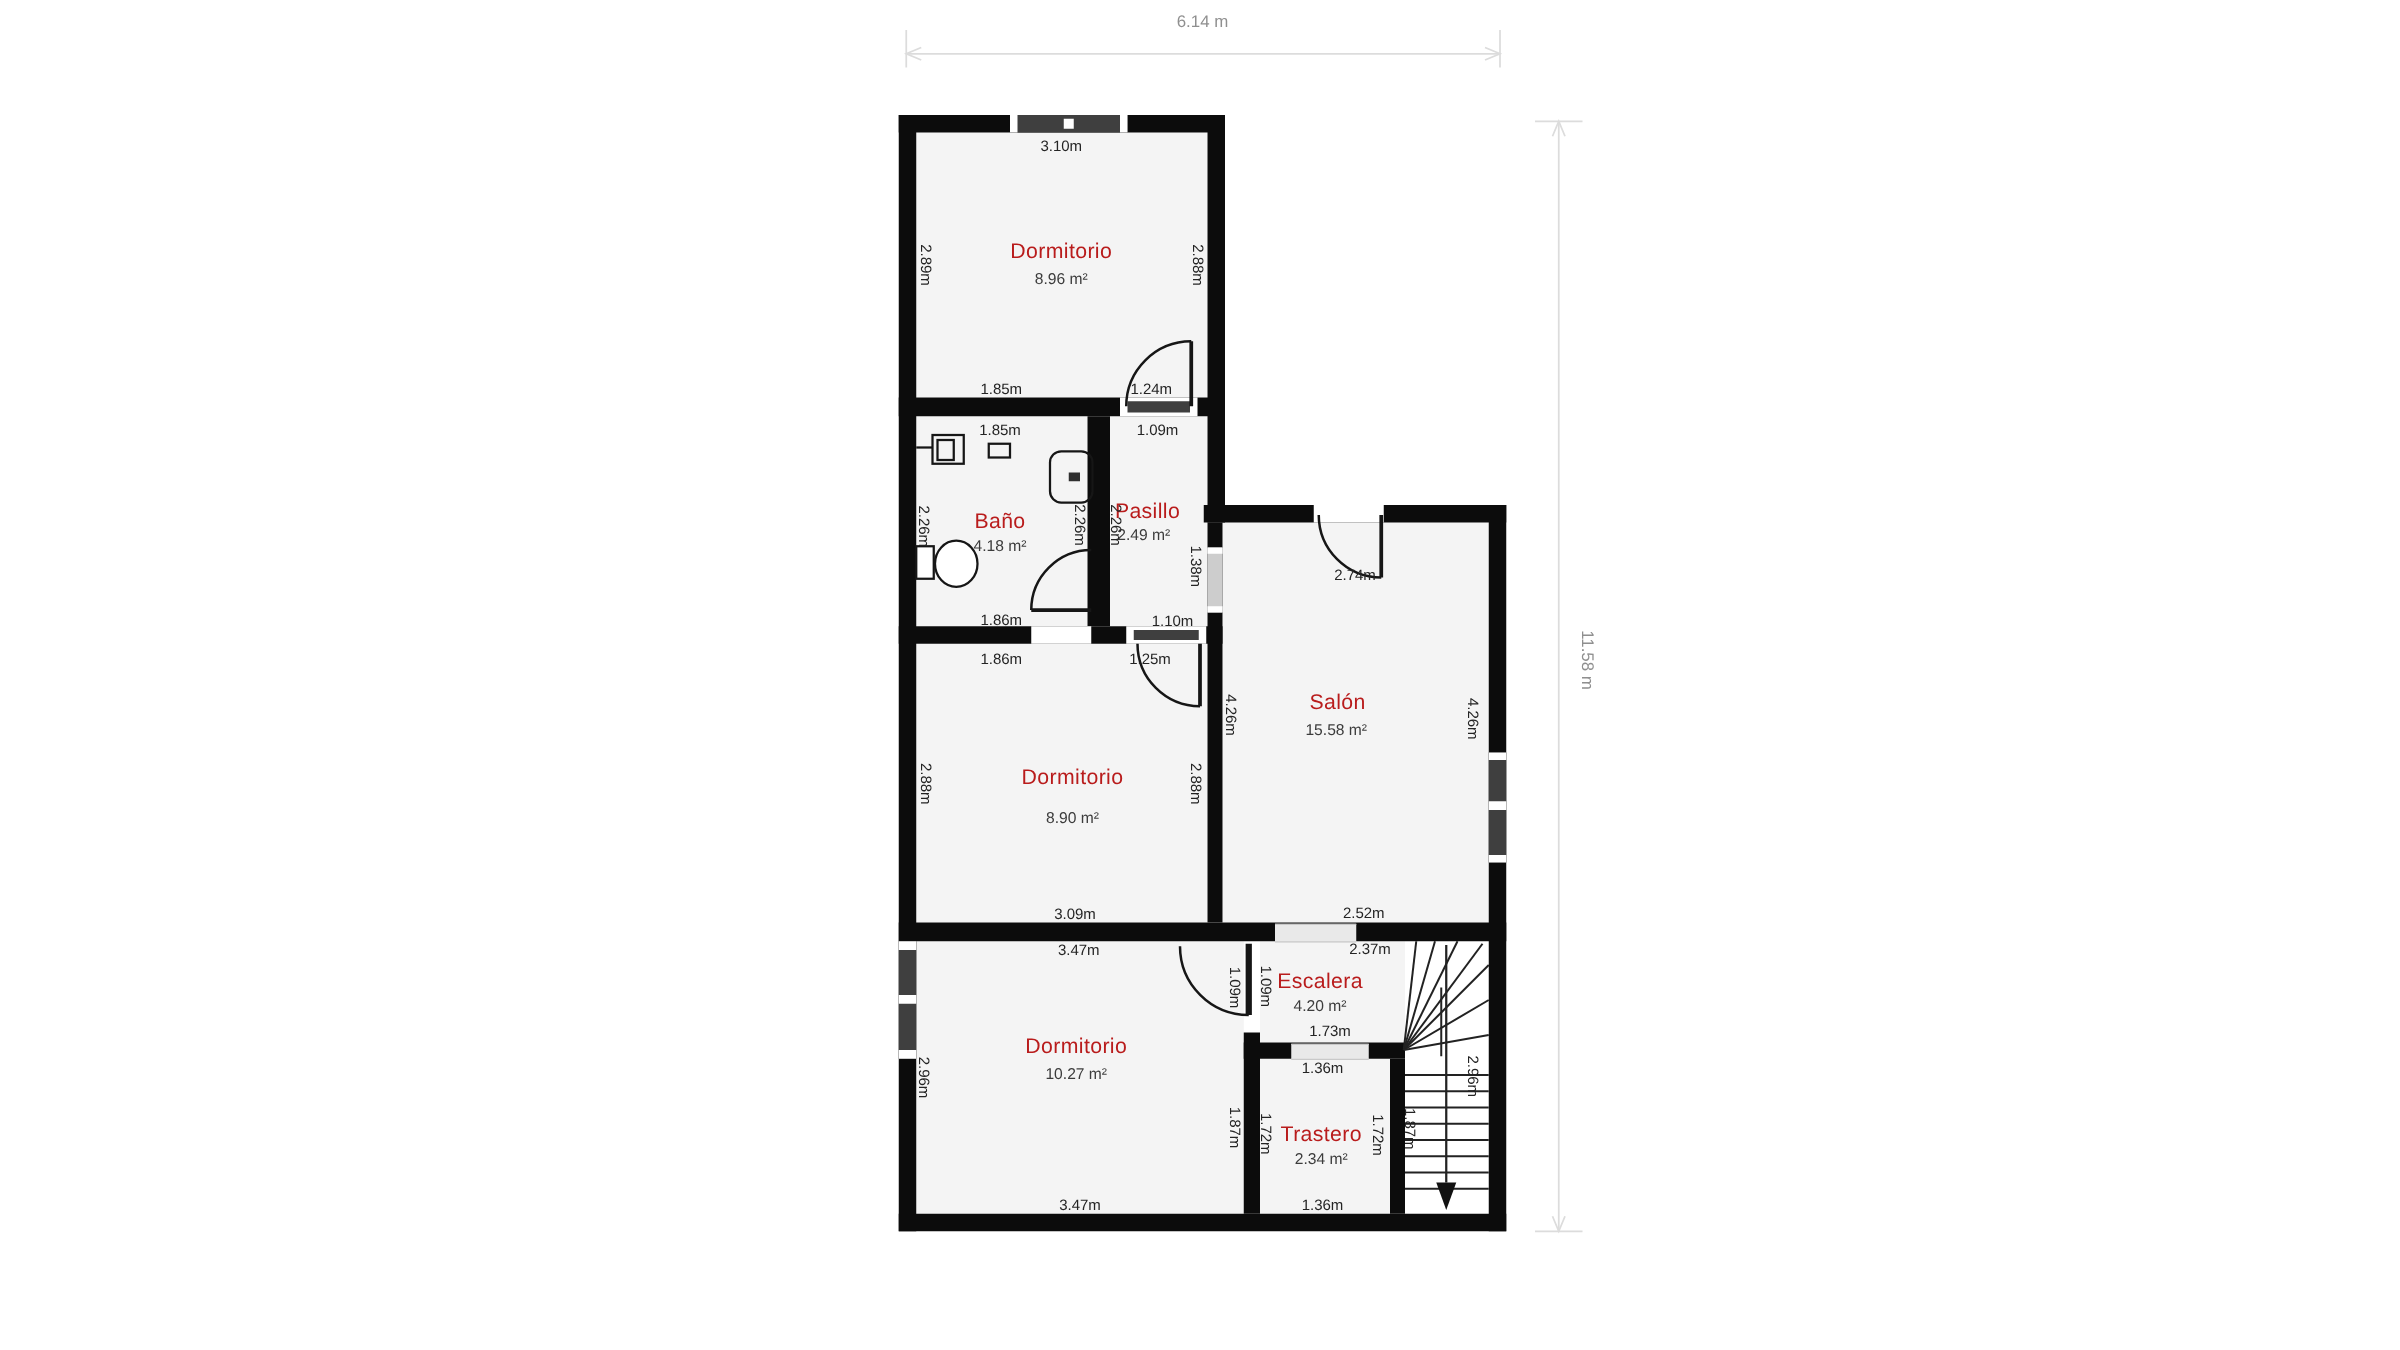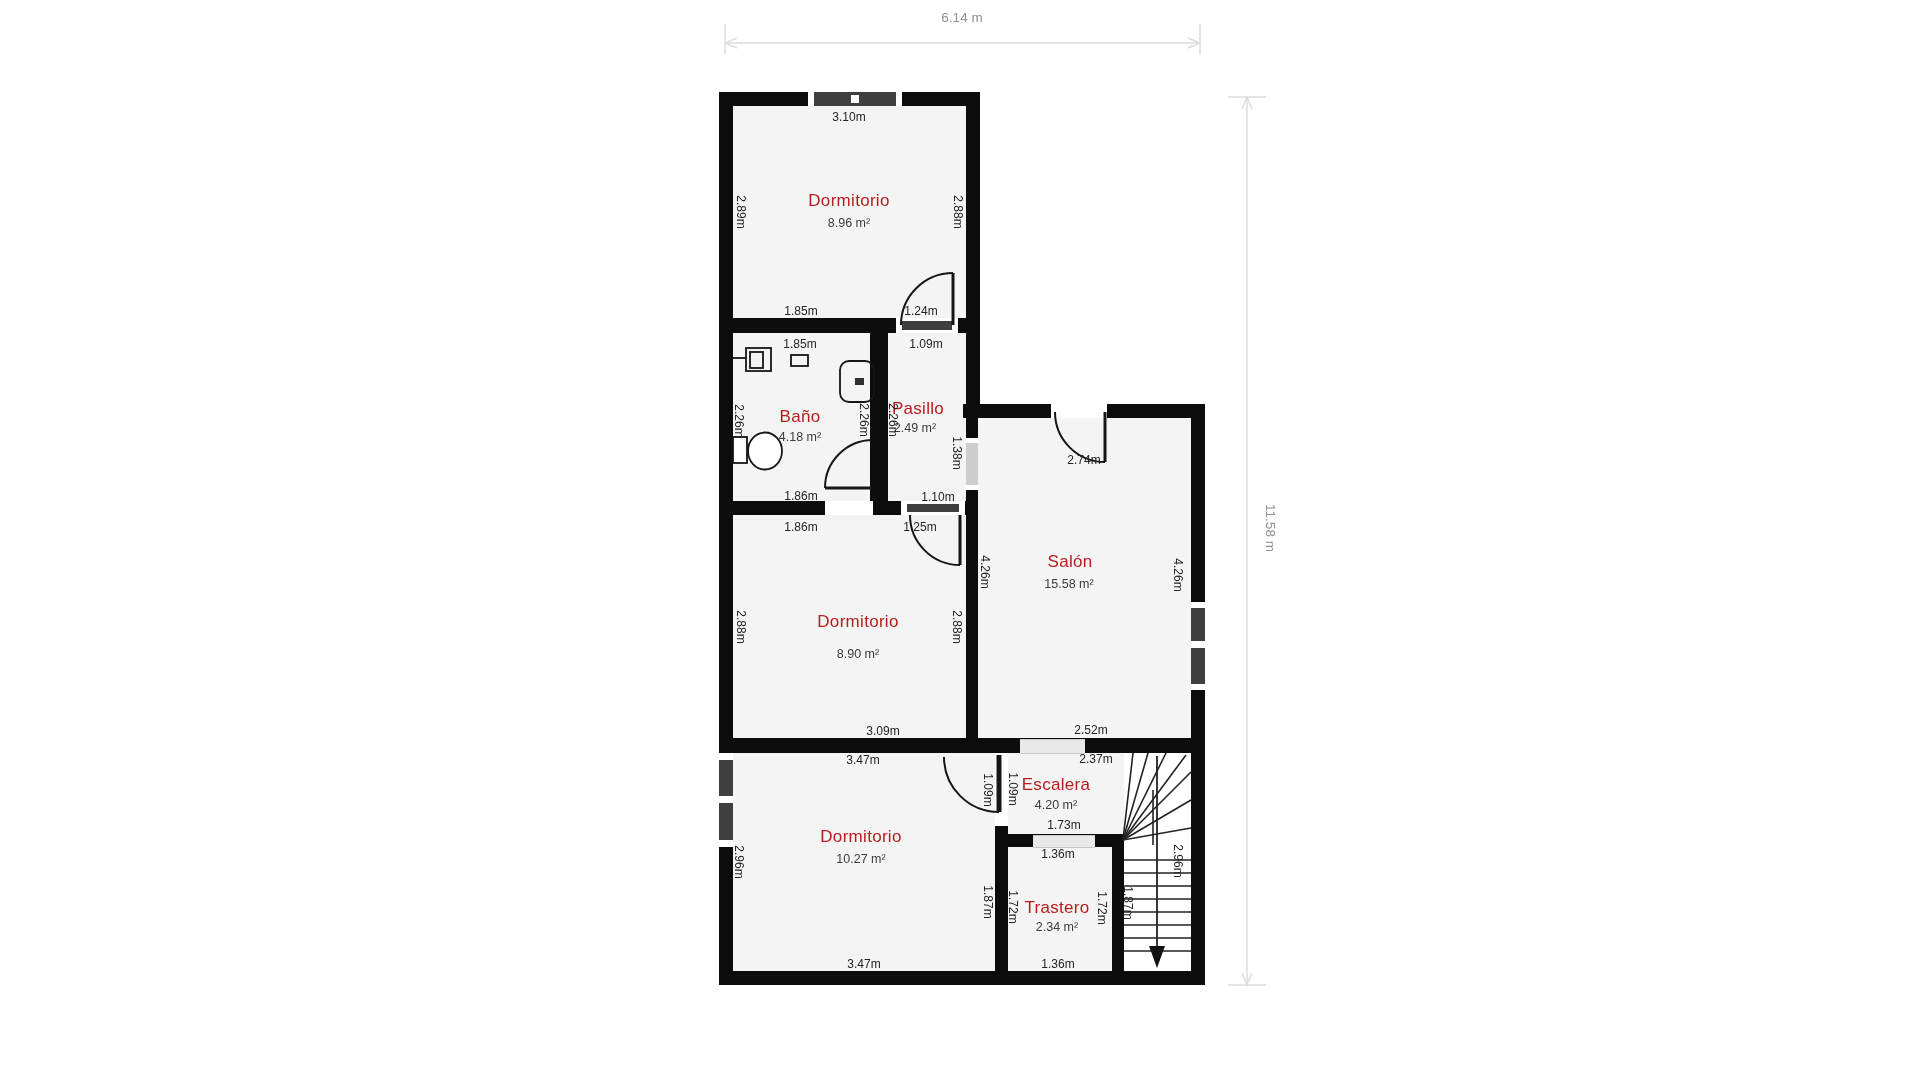--- a/index.html
+++ b/index.html
@@ -181,21 +181,21 @@
   <span class="lbl dim v" style="left:985px;top:572px;">4.26m</span>
   <span class="lbl dim v" style="left:1178px;top:575px;">4.26m</span>
   <span class="lbl dim" style="left:1091px;top:730px;">2.52m</span>
 
   <span class="lbl name" style="left:858px;top:622px;">Dormitorio</span>
   <span class="lbl area" style="left:858px;top:644px;margin-top:10px;">8.90 m²</span>
   <span class="lbl dim" style="left:801px;top:527px;">1.86m</span>
   <span class="lbl dim" style="left:920px;top:527px;">1.25m</span>
   <span class="lbl dim v" style="left:741px;top:627px;">2.88m</span>
   <span class="lbl dim v" style="left:957px;top:627px;">2.88m</span>
-  <span class="lbl dim" style="left:883px;top:731px;text-align:center;">3.09m</span>
+  <span class="lbl dim" style="left:860px;top:731px;text-align:center;">3.09m</span>
 
   <span class="lbl name" style="left:861px;top:837px;">Dormitorio</span>
   <span class="lbl area" style="left:861px;top:859px;">10.27 m²</span>
   <span class="lbl dim" style="left:863px;top:760px;">3.47m</span>
   <span class="lbl dim v" style="left:739px;top:862px;">2.96m</span>
   <span class="lbl dim v" style="left:988px;top:902px;">1.87m</span>
   <span class="lbl dim v" style="left:988px;top:790px;">1.09m</span>
   <span class="lbl dim" style="left:864px;top:964px;">3.47m</span>
 
   <span class="lbl name" style="left:1056px;top:785px;">Escalera</span>

